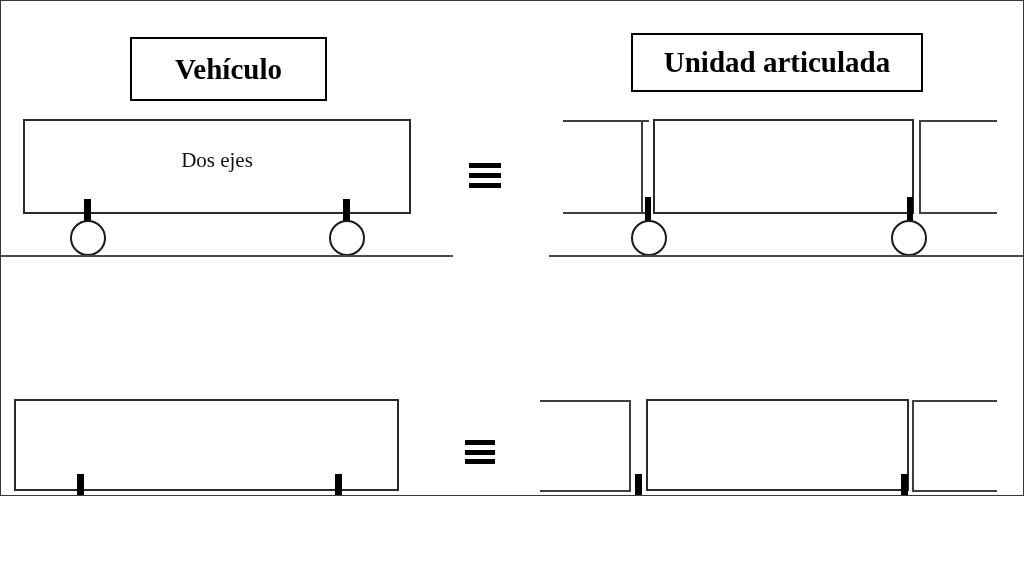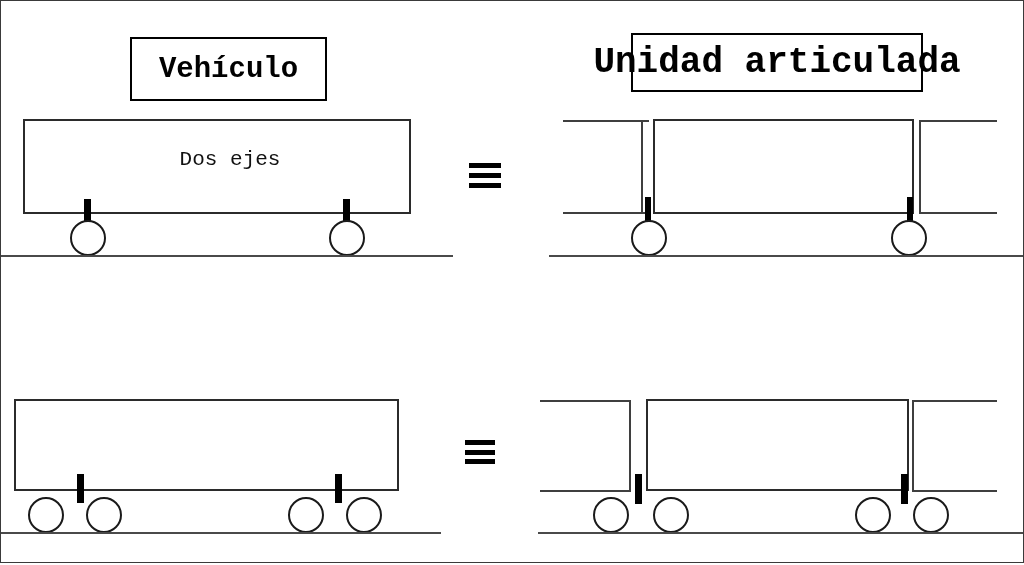--- a/index.html
+++ b/index.html
@@ -3,26 +3,26 @@
 <meta charset="utf-8">
 <style>
   html, body {
     margin: 0;
     padding: 0;
     background: #ffffff;
   }
   #page {
     position: relative;
     width: 1024px;
-    height: 563px;
+    height: 496px;
     background: #ffffff;
     border: 1px solid #3a3a3a;
     box-sizing: border-box;
     overflow: hidden;
-    font-family: Liberation Mono, monospace;
+    font-family: Liberation Serif, serif;
   }
 
   
   .title-box {
     position: absolute;
     box-sizing: border-box;
     border: 2px solid #000000;
     background: #ffffff;
     display: flex;
     align-items: center;
@@ -32,21 +32,21 @@
     white-space: nowrap;
   }
   #title-vehiculo {
     left: 129px;  top: 36px;
     width: 197px; height: 64px;
     font-size: 29px;
   }
   #title-unidad {
     left: 630px;  top: 32px;
     width: 292px; height: 59px;
-    font-size: 36px;
+    font-size: 29px;
   }
 
   
   .hline {
     position: absolute;
     background: #3f3f3f;
     height: 2px;
   }
   .vline {
     position: absolute;
@@ -63,21 +63,20 @@
     box-sizing: border-box;
     border: 2px solid #2b2b2b;
     background: #ffffff;
   }
   .car-label {
     position: absolute;
     color: #111111;
     font-size: 21px;
     white-space: nowrap;
     text-align: center;
-    padding-left: 13px;
   }
   .wheel {
     position: absolute;
     box-sizing: border-box;
     border: 2px solid #1a1a1a;
     border-radius: 50%;
     background: #ffffff;
   }
   .pivot {
     position: absolute;

